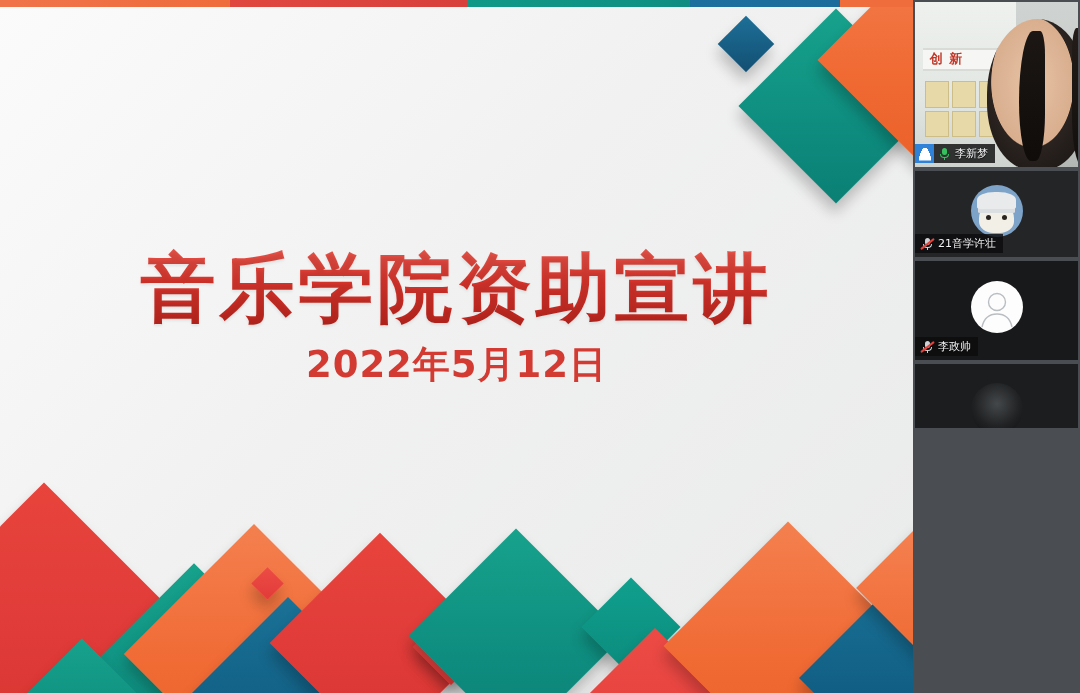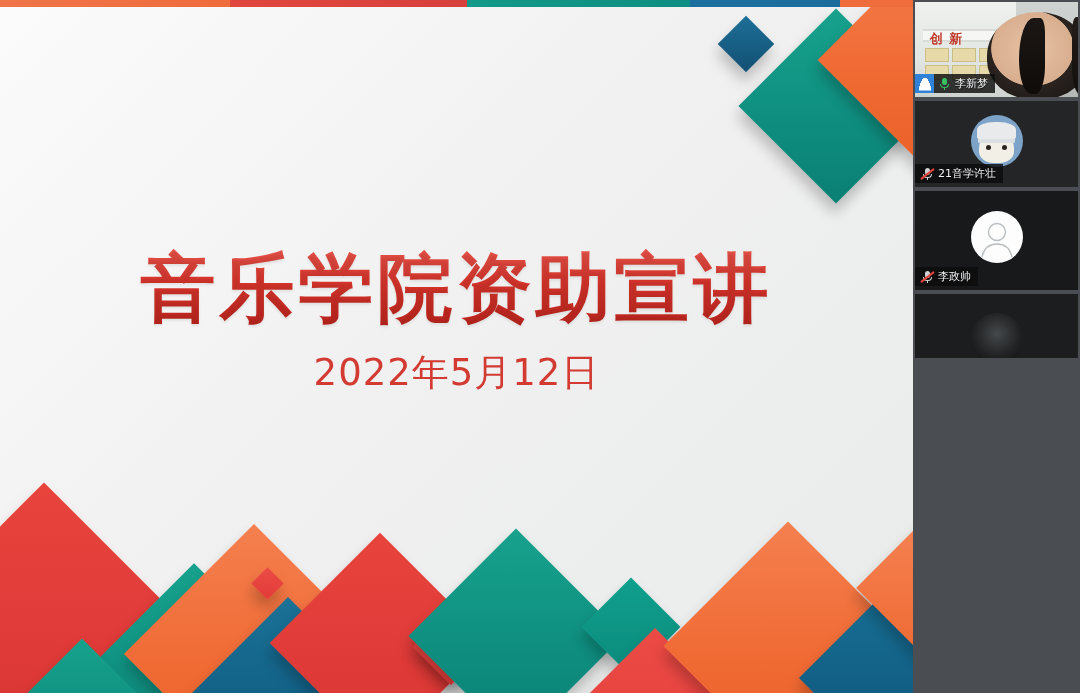--- a/index.html
+++ b/index.html
@@ -69,23 +69,23 @@
   .slide-title {
     font-family:"DejaVu Serif","Liberation Serif",serif;
     font-size:75px; font-weight:700; letter-spacing:4px;
     line-height:1.12;
     background:linear-gradient(180deg,#e8564c 0%,#d8352c 42%,#b9231c 100%);
     -webkit-background-clip:text; background-clip:text;
     color:#cf2f26; -webkit-text-fill-color:transparent;
     text-shadow:0 2px 3px rgba(0,0,0,.08);
   }
   .slide-date {
-    margin-top:18px;
+    margin-top:10px;
     font-family:"DejaVu Sans","Liberation Sans",sans-serif;
-    font-size:37px; font-weight:400; letter-spacing:1px;
+    font-size:37px; font-weight:700; letter-spacing:1px;
     color:#d23a32;
   }
 
   
   .panel {
     position:relative;
     width:167px; height:693px;
     background:#4a4e53;
     flex:0 0 167px;
     overflow:hidden;
@@ -218,21 +218,21 @@
     <div class="dia sh c-teal    d-b14"></div>
 
     <div class="title-wrap">
       <div class="slide-title">音乐学院资助宣讲</div>
       <div class="slide-date">2022年5月12日</div>
     </div>
   </div>
 
   <div class="panel">
 
-    <div class="tile active" style="height:95px">
+    <div class="tile active" style="height:165px">
       <div class="vidfill v-room">
         <div class="room-wall"></div>
         <div class="room-banner"></div>
         <div class="room-redtext">创 新</div>
         <div class="room-cards">
           <span></span>
             <span></span>
             <span></span>
             <span></span>
             <span></span>

